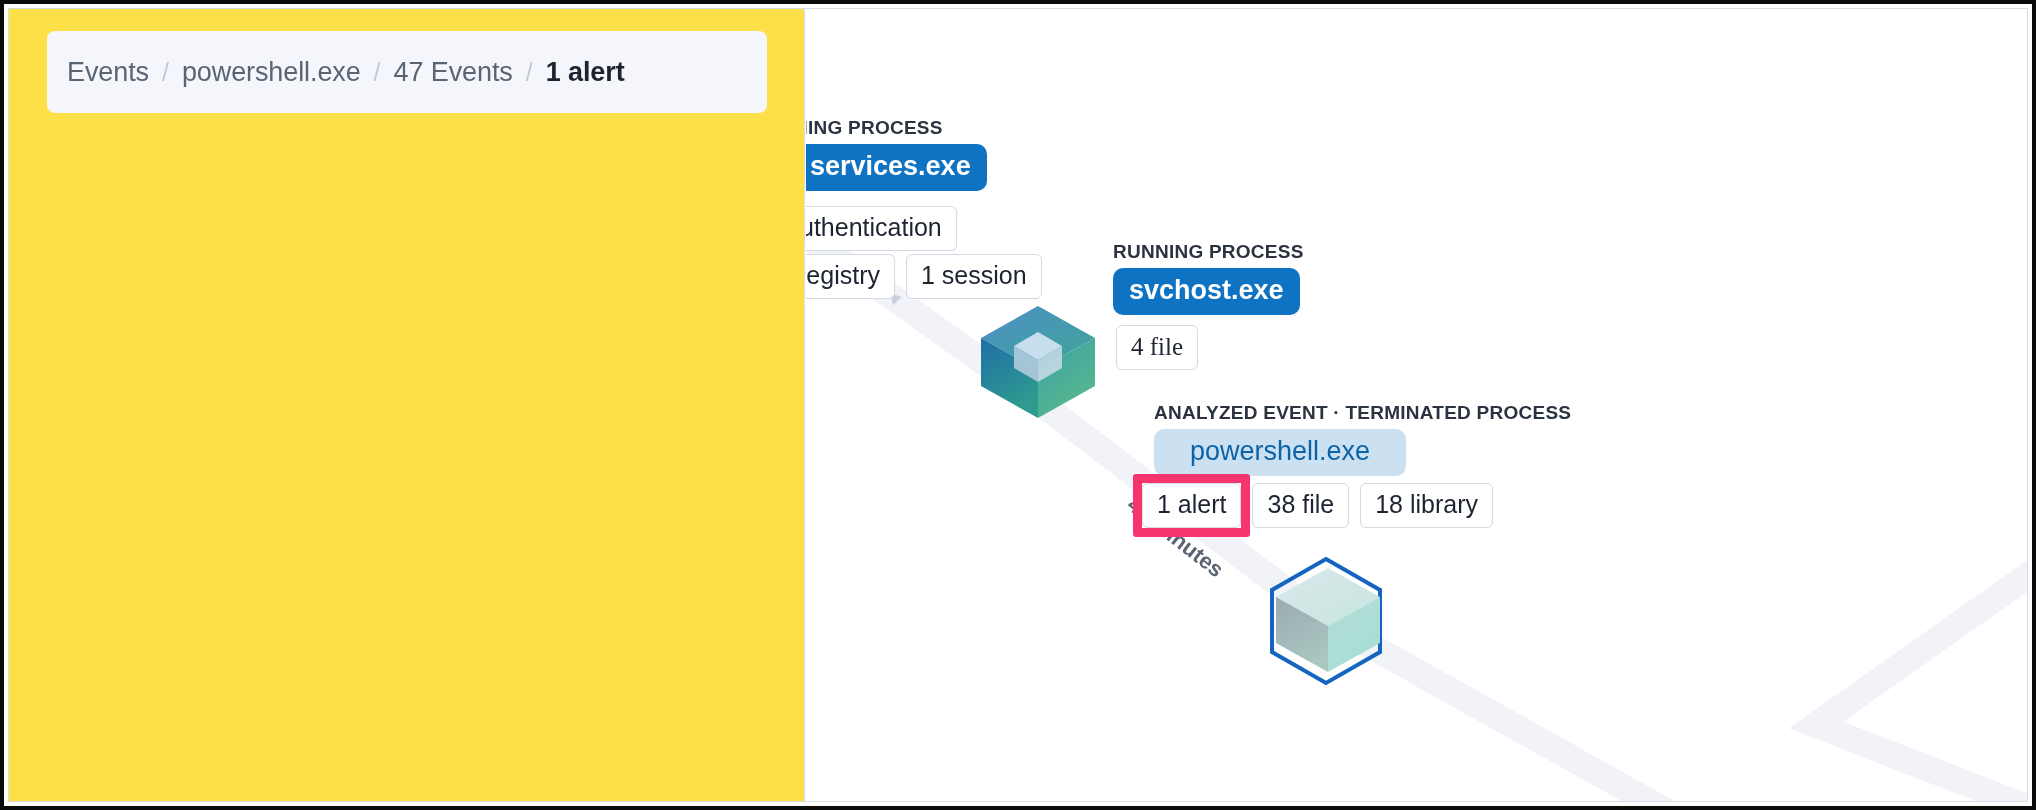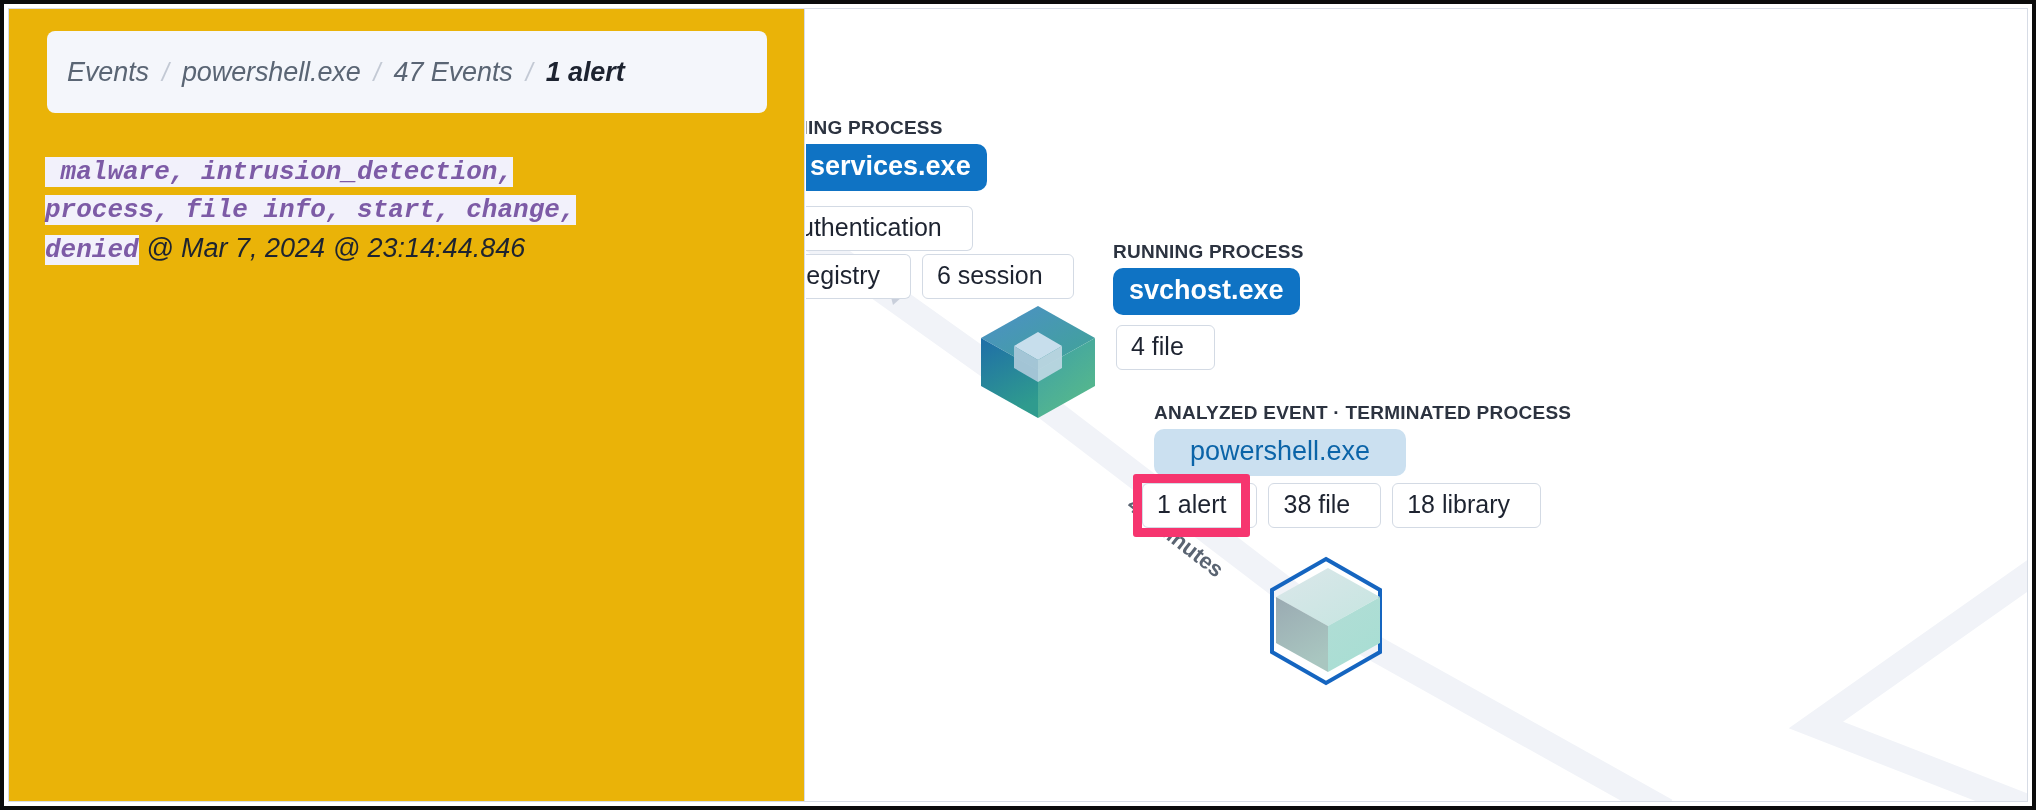--- a/index.html
+++ b/index.html
@@ -21,23 +21,22 @@
     box-sizing:border-box;
     background:#ffffff;
     overflow:hidden;
   }
 
   
   #left-panel{
     position:absolute;left:0;top:0;width:796px;height:100%;
     box-sizing:border-box;
     border-right:1px solid #d7dce6;
-    background:#eab308;
+    background:#fde047;
     overflow:hidden;
-    font-style:italic;
   }
   #breadcrumb{
     position:absolute;left:38px;top:22px;width:720px;height:82px;
     background:#f4f6fb;border-radius:8px;
     display:flex;align-items:center;
     padding-left:20px;box-sizing:border-box;
     gap:0px;
   }
   .crumb{
     font-size:27px;color:#5a6574;letter-spacing:-0.1px;white-space:nowrap;
@@ -87,21 +86,21 @@
     font-size:27px;font-weight:700;white-space:nowrap;
     cursor:pointer;
   }
   .node-pill.blue{background:#0f73c4;color:#ffffff;}
   .node-pill.light{background:#cbe0f0;color:#0b64a8;font-weight:400;}
 
   .badge-row{position:absolute;display:flex;gap:11px;}
   .badge{
     border:1px solid #d3dae4;border-radius:6px;background:#ffffff;
     font-size:25px;color:#1d2330;
-    padding:5px 30px 7px 14px;white-space:nowrap;cursor:pointer;
+    padding:5px 14px 7px 14px;white-space:nowrap;cursor:pointer;
     line-height:1.25;
   }
   .badge.clipped{border-left:none;border-top-left-radius:0;border-bottom-left-radius:0;}
 
   .cube{position:absolute;}
   .hl-box{
     position:absolute;border:9px solid #f6356f;border-radius:3px;
     pointer-events:none;box-sizing:border-box;
   }
   .edge-time{
@@ -120,25 +119,20 @@
     <div id="breadcrumb">
       <span class="crumb">Events</span>
       <span class="crumb-sep">/</span>
       <span class="crumb">powershell.exe</span>
       <span class="crumb-sep">/</span>
       <span class="crumb">47 Events</span>
       <span class="crumb-sep">/</span>
       <span class="crumb strong">1 alert</span>
     </div>
 
-    <div id="code-block">
-      <span class="codeline"><span class="code-txt"> malware, intrusion_detection,</span></span>
-      <span class="codeline"><span class="code-txt">process, file info, start, change,</span></span>
-      <span class="codeline"><span class="code-txt">denied</span><span class="plain-txt"> @ </span><span class="plain-txt">Mar 7, 2024 @ 23:14:44.846</span></span>
-    </div>
 
   </div>
 
   <div id="graph-panel">
 
     <svg id="edges" viewBox="0 0 1231 802" preserveAspectRatio="none">
       <g stroke="#f1f3f8" fill="none" stroke-width="26" stroke-linecap="butt">
 
         <path d="M -60 180 L 30 248 L 232 392"></path>
 
@@ -158,21 +152,21 @@
     <div class="node-label-group" style="left:-12px; top:108px;">
       <div class="node-kind">NING PROCESS</div>
       <div class="node-pill blue" style="border-top-left-radius:0;border-bottom-left-radius:0;">services.exe</div>
     </div>
 
     <div class="badge-row" style="left:-20px; top:197px;">
       <span class="badge clipped">uthentication</span>
     </div>
     <div class="badge-row" style="left:-22px; top:245px;">
       <span class="badge clipped">registry</span>
-      <span class="badge">6 session</span>
+      <span class="badge">1 session</span>
     </div>
 
     <svg class="cube" style="left:171px; top:293px;" width="122" height="120" viewBox="0 0 122 120">
       <defs>
         <linearGradient id="cubeTopA" x1="0" y1="0" x2="1" y2="1">
           <stop offset="0" stop-color="#4d8fc9"></stop>
               <stop offset="1" stop-color="#3fa593"></stop>
         </linearGradient>
         <linearGradient id="cubeLeftA" x1="0" y1="0" x2="0.4" y2="1">
           <stop offset="0" stop-color="#1f6ea8"></stop>
@@ -189,21 +183,21 @@
       <polygon points="61,30 85,44 61,58 37,44" fill="#cfe2ef" opacity="0.95"></polygon>
       <polygon points="37,44 61,58 61,80 37,66" fill="#a9c7d8" opacity="0.95"></polygon>
       <polygon points="85,44 61,58 61,80 85,66" fill="#bcd6e2" opacity="0.95"></polygon>
     </svg>
 
     <div class="node-label-group" style="left:307px; top:232px;">
       <div class="node-kind">RUNNING PROCESS</div>
       <div class="node-pill blue">svchost.exe</div>
     </div>
 
-    <div class="badge-row" style="left:310px; top:316px;">
+    <div class="badge-row" style="left:310px; top:316px;font-family:Liberation Serif, serif;">
       <span class="badge">4 file</span>
     </div>
 
     <div class="edge-time" style="left:324px; top:480px; transform:rotate(38deg);">40 minutes</div>
 
     <svg class="cube" style="left:466px; top:555px;" width="112" height="112" viewBox="0 0 112 112">
       <defs>
         <linearGradient id="cubeTopB" x1="0" y1="0" x2="1" y2="1">
           <stop offset="0" stop-color="#dbe7ea"></stop>
               <stop offset="1" stop-color="#c5e5e0"></stop>

